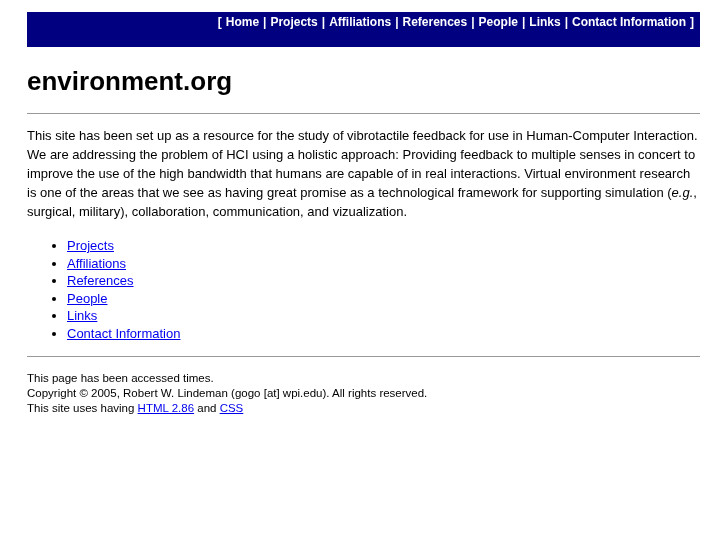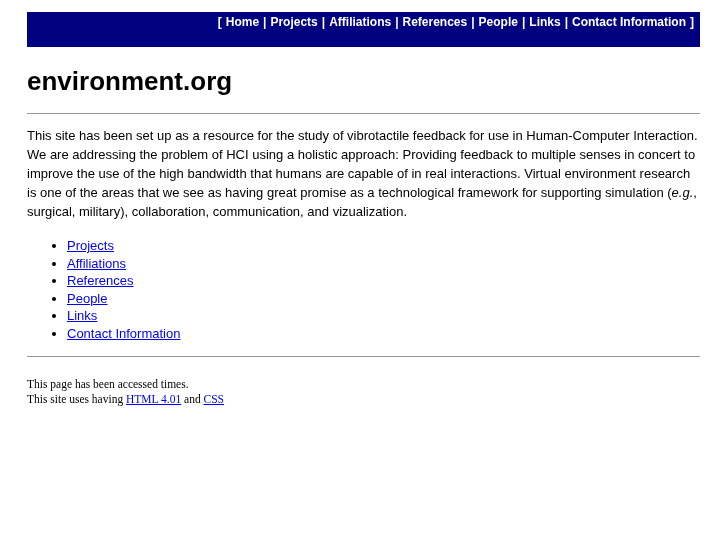--- a/index.html
+++ b/index.html
@@ -73,24 +73,23 @@
     cursor: pointer;
   }
   hr.rule-bottom {
     border: 0;
     border-top: 1px solid #999999;
     margin: 14px 0 0 0;
     height: 0;
   }
   
   .footer {
-    margin-top: 20px;
+    margin-top: 14px;
     font-size: 11.5px;
     line-height: 15px;
-    font-family: Liberation Serif, serif;
   }
   .footer div { margin: 0; }
 </style>
 </head>
 <body>
 
 <div class="page">
 
   <div class="navbar">
     <span class="bracket-open">[</span><a class="nav-link">Home</a><span class="sep">|</span><a class="nav-link">Projects</a><span class="sep">|</span><a class="nav-link">Affiliations</a><span class="sep">|</span><a class="nav-link">References</a><span class="sep">|</span><a class="nav-link">People</a><span class="sep">|</span><a class="nav-link">Links</a><span class="sep">|</span><a class="nav-link">Contact Information</a><span class="bracket-close">]</span>
@@ -108,16 +107,17 @@
     <li><a class="blue-link">References</a></li>
     <li><a class="blue-link">People</a></li>
     <li><a class="blue-link">Links</a></li>
     <li><a class="blue-link">Contact Information</a></li>
   </ul>
 
   <hr class="rule-bottom">
 
   <div class="footer">
     <div>This page has been accessed times.</div>
-    <div><span>This site uses having </span><a class="blue-link">HTML 4.01</a><span> and </span><a class="blue-link">CSS</a></div>
+    <div>Copyright © 2005, Robert W. Lindeman (gogo [at] wpi.edu). All rights reserved.</div>
+    <div><span>This site uses having </span><a class="blue-link">HTML 2.86</a><span> and </span><a class="blue-link">CSS</a></div>
   </div>
 
 </div>
 
 </body></html>

